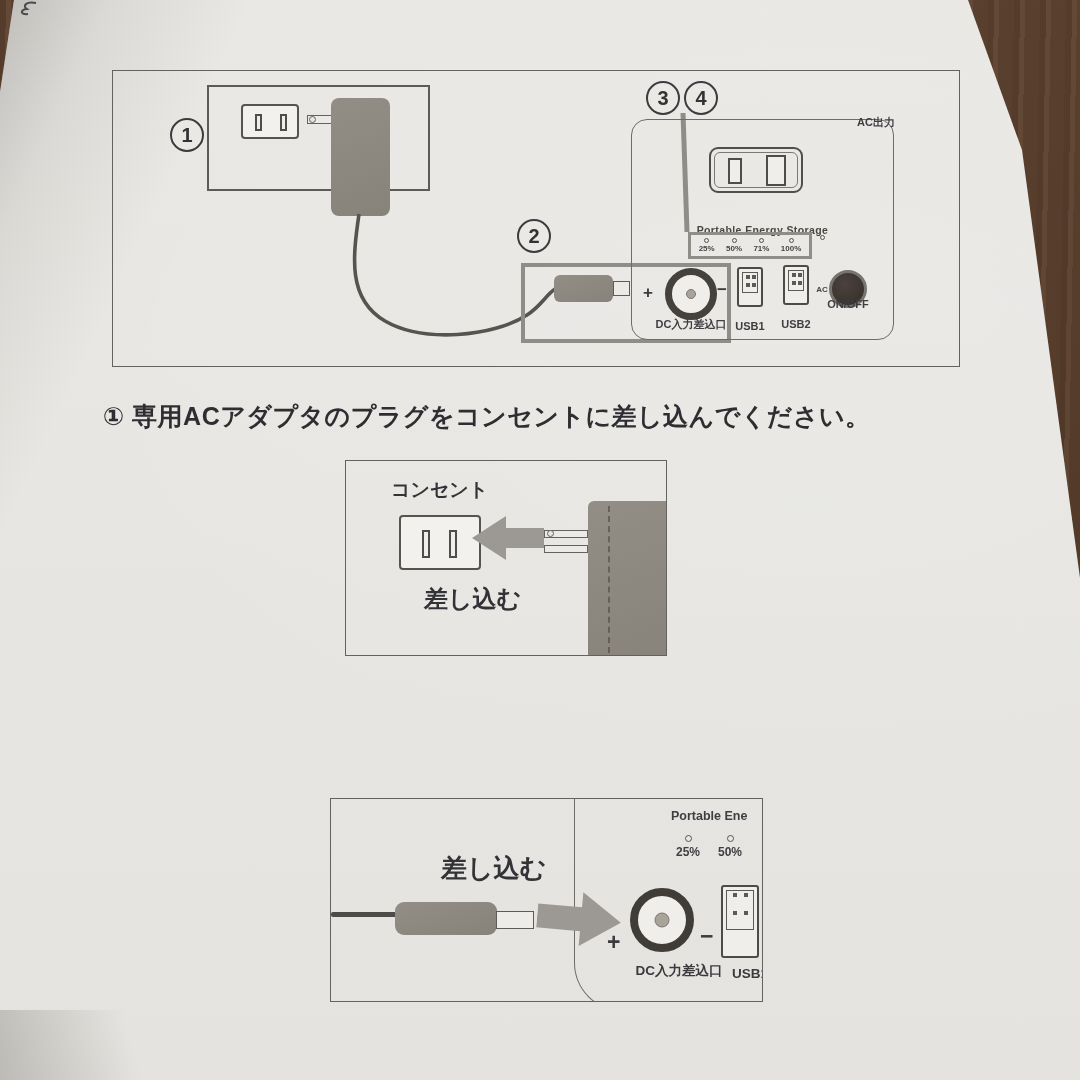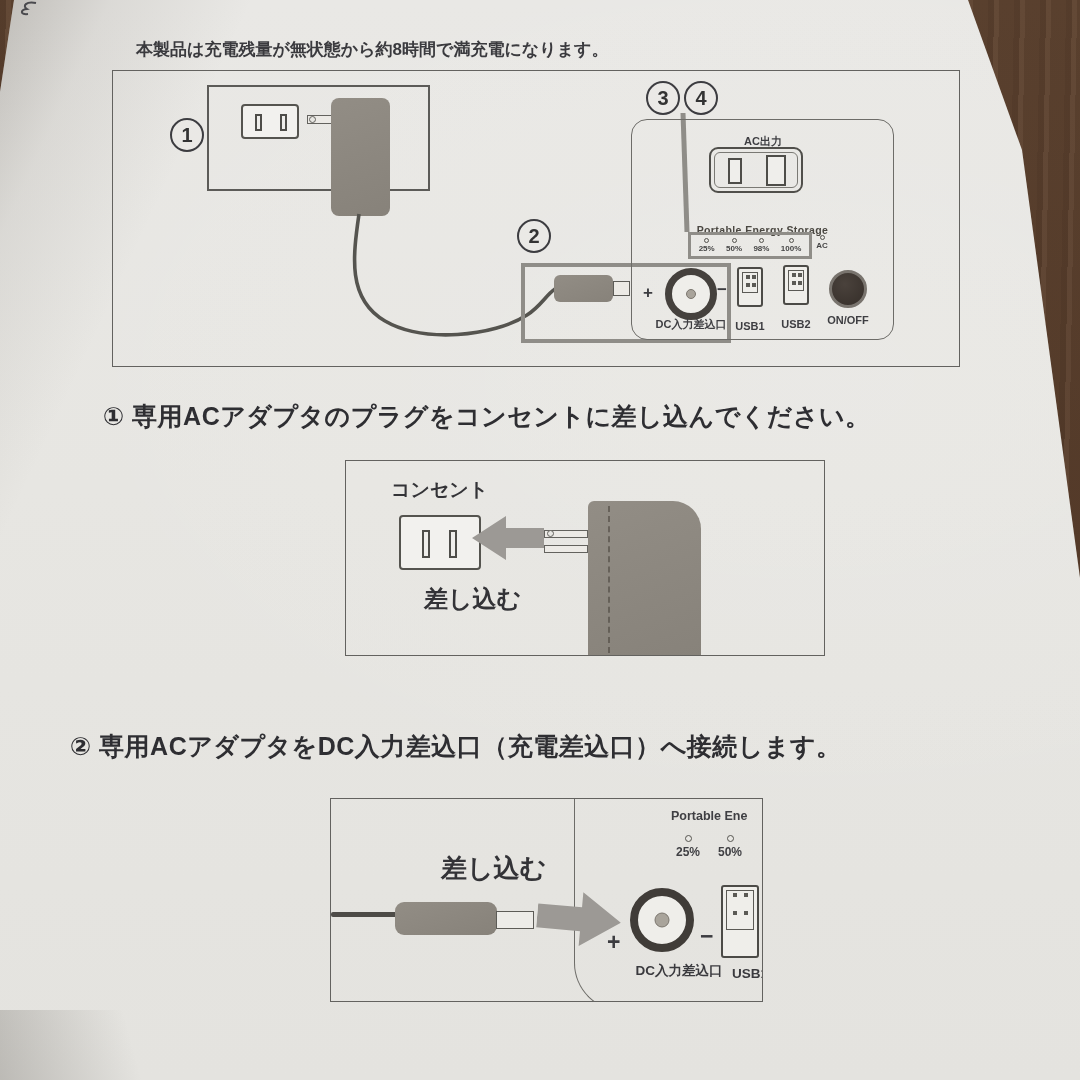--- a/index.html
+++ b/index.html
@@ -56,40 +56,40 @@
   .ac-socket .sl { left:17px; top:9px; width:14px; height:26px; }
   .ac-socket .sr { left:55px; top:6px; width:20px; height:31px; }
   .brand { left:518px; top:131px; width:263px; font-family:"Liberation Serif","DejaVu Serif",serif;
     font-size:21px; font-weight:bold; letter-spacing:3px; color:#3e3a36; }
   .brand-sub { left:518px; top:153px; width:263px; font-size:10.5px; font-weight:bold; letter-spacing:0.4px; color:#4a4741; }
   .led-box { left:575px; top:161px; width:124px; height:27px; border:3.4px solid #8f8d88;
     display:flex; align-items:center; justify-content:space-around; padding:0 2px; }
   .led { display:flex; flex-direction:column; align-items:center; line-height:1; }
   .led .dot { width:5px; height:5px; border:1.4px solid #55544f; border-radius:50%; background:#e9e8e4; margin-bottom:2px; }
   .led .lb { font-size:8px; font-weight:600; color:#454545; }
-  .led-ac { left:694px; top:164px; width:30px; }
+  .led-ac { left:694px; top:164px; width:30px;gap:44px; }
 
   .dc-ring { border-radius:50%; background:#efeeea; }
   .dc-ring .dot { position:absolute; border-radius:50%; background:#a9a49b; border:1px solid #7c776f;
     left:50%; top:50%; transform:translate(-50%,-50%); }
   #dc1 { left:552px; top:197px; width:52px; height:52px; border:7px solid #45413d; }
   #dc1 .dot { width:10px; height:10px; }
   .pm { font-weight:bold; color:#3c3c40; }
 
   .usb { position:absolute; border:2px solid #4c4b47; border-radius:3px; background:#efeeea; }
   .usb .tongue { position:absolute; left:3px; right:3px; top:3px; height:58%; border:1.6px solid #5b5a55;
     display:grid; grid-template-columns:1fr 1fr; gap:2px; padding:2px 3px; }
   .usb .tongue i { background:#5b5a55; width:4px; height:4px; display:block; justify-self:center; }
 
   .onoff { left:716px; top:199px; width:38px; height:38px; border-radius:50%;
     background:radial-gradient(circle at 40% 35%, #4a423c, #352e29); border:3px solid #79746e; }
 
   
   #s1-head { left:103px; top:400px; }
-  #s1-box { left:345px; top:460px; width:480px; height:196px; overflow:hidden;padding-left:36px; }
+  #s1-box { left:345px; top:460px; width:322px; height:196px; overflow:hidden;padding-left:36px; }
   .of-2 { left:53px; top:54px; width:82px; height:55px; border-width:2.5px; }
   .of-2 .s1 { left:21px; top:13px; width:8px; height:28px; }
   .of-2 .s2 { left:48px; top:13px; width:8px; height:28px; }
   .big-label { font-weight:bold; color:#333337; }
   .adapter2 { left:242px; top:40px; width:113px; height:156px; border-radius:6px 28px 0 0; }
   .seam { position:absolute; left:20px; top:5px; bottom:4px; border-left:2px dashed rgba(70,64,56,0.55); }
 
   
   #s2-head { left:70px; top:730px; }
   #s2-box { left:330px; top:798px; width:433px; height:204px; overflow:hidden; }
@@ -107,21 +107,20 @@
 </style>
 </head>
 <body>
 
 <div class="paper">
 
   <svg class="abs" style="left:14px;top:0;" width="30" height="22">
     <path d="M22,3 C12,1 8,6 13,9 C6,10 6,15 14,14" stroke="#4a4a4e" stroke-width="2" fill="none"></path>
   </svg>
 
-  <div class="abs page-sub">本製品は充電残量が無状態から約8時間で満充電になります。</div>
 
   <div class="abs frame" id="main-box">
 
     <div class="abs outlet-box"></div>
     <div class="abs circled" style="left:57px;top:47px;">
       <span>1</span>
     </div>
     <div class="abs outlet-face of-1">
       <div class="slot s1"></div>
       <div class="slot s2"></div>
@@ -144,41 +143,41 @@
     <div class="abs" style="left:500px;top:210px;width:17px;height:15px;border:1.6px solid #5d5c57;background:#eceae5;"></div>
 
     <div class="abs panel"></div>
     <div class="abs circled" style="left:533px;top:10px;">
       <span>3</span>
     </div>
     <div class="abs circled" style="left:571px;top:10px;">
       <span>4</span>
     </div>
 
-    <div class="abs tiny-label ctr" style="left:518px;top:63px;width:264px;">AC出力</div>
+    <div class="abs tiny-label ctr" style="left:518px;top:44px;width:264px;text-align:right;">AC出力</div>
     <div class="abs ac-socket">
       <div class="inner"></div>
       <div class="slot sl"></div>
       <div class="slot sr"></div>
     </div>
 
     <div class="abs brand-sub ctr">Portable Energy Storage</div>
 
     <div class="abs led-box">
       <div class="led">
           <div class="dot"></div>
           <div class="lb">25%</div>
         </div>
       <div class="led">
           <div class="dot"></div>
           <div class="lb">50%</div>
         </div>
       <div class="led">
           <div class="dot"></div>
-          <div class="lb">98%</div>
+          <div class="lb">71%</div>
         </div>
       <div class="led">
           <div class="dot"></div>
           <div class="lb">100%</div>
         </div>
     </div>
     <div class="abs led led-ac">
       <div class="dot"></div>
         <div class="lb">AC</div>
     </div>
@@ -203,21 +202,21 @@
       <div class="tongue">
           <i></i>
           <i></i>
           <i></i>
           <i></i>
         </div>
     </div>
     <div class="abs tiny-label ctr" style="left:653px;top:247px;width:60px;">USB2</div>
 
     <div class="abs onoff"></div>
-    <div class="abs tiny-label ctr" style="left:690px;top:243px;width:90px;">ON/OFF</div>
+    <div class="abs tiny-label ctr" style="left:690px;top:227px;width:90px;">ON/OFF</div>
   </div>
 
   <div class="abs step-head" id="s1-head">① 専用ACアダプタのプラグをコンセントに差し込んでください。</div>
 
   <div class="abs frame" id="s1-box">
     <div class="abs big-label" style="left:45px;top:16px;font-size:19px;">コンセント</div>
     <div class="abs outlet-face of-2">
       <div class="slot s1"></div>
         <div class="slot s2"></div>
     </div>
@@ -227,21 +226,20 @@
     <div class="abs prong" style="left:198px;top:69px;width:44px;height:8px;">
       <div class="prong-hole" style="left:2px;top:-1px;"></div>
     </div>
     <div class="abs prong" style="left:198px;top:84px;width:44px;height:8px;"></div>
     <div class="abs adapter adapter2">
       <div class="seam"></div>
     </div>
     <div class="abs big-label" style="left:78px;top:122px;font-size:24px;">差し込む</div>
   </div>
 
-  <div class="abs step-head" id="s2-head">② 専用ACアダプタをDC入力差込口（充電差込口）へ接続します。</div>
 
   <div class="abs frame" id="s2-box">
     <div class="abs dev-outline"></div>
     <div class="abs" style="left:340px;top:10px;font-size:12.5px;font-weight:bold;color:#3f3f43;white-space:nowrap;">Portable Ene</div>
 
     <div class="led2" style="left:337px;">
       <div class="dot"></div>
         <div class="lb">25%</div>
     </div>
     <div class="led2" style="left:379px;">

